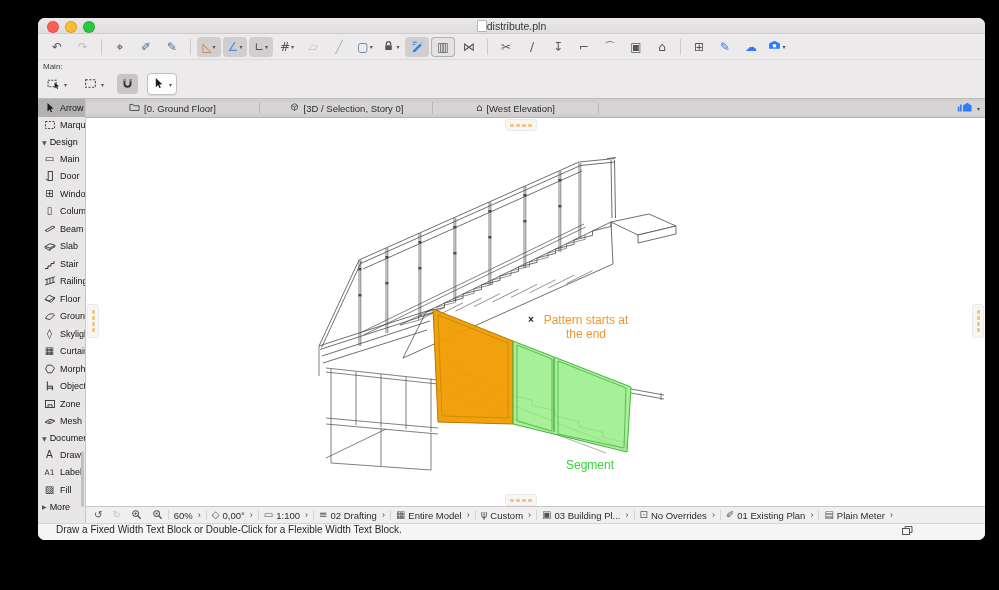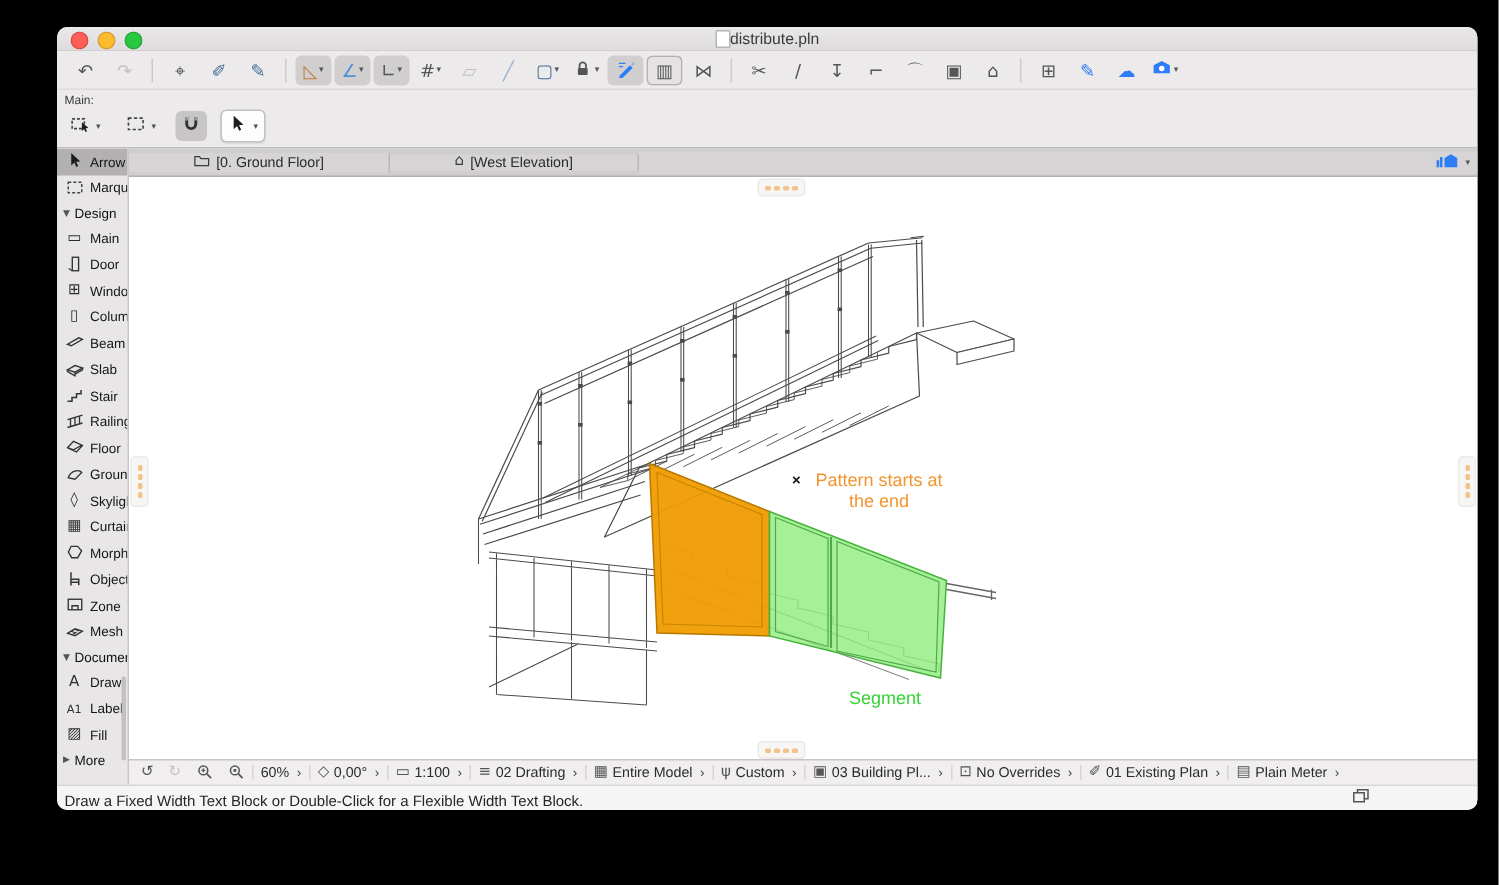--- a/index.html
+++ b/index.html
@@ -60,21 +60,21 @@
   .grip.v .dash{width:3px;height:4px}
   
   .quickbar{height:16px;background:#f0eeef;border-top:1px solid #c7c5c6;display:flex;align-items:center;font-size:9.5px;color:#2c2c2c;padding:0 3px;flex:0 0 auto;overflow:hidden}
   .qitem{display:flex;align-items:center;gap:3px;padding:0 5px;height:100%;white-space:nowrap}
   .qicon{font-family:"DejaVu Sans",sans-serif;font-size:10px;color:#555;line-height:1}
   .qicon.dis{color:#c5c3c4}
   .qicon svg{width:11px;height:11px;vertical-align:-1px}
   .qchev{font-size:9px;color:#444;margin-left:2px}
   .qsep{width:1px;height:10px;background:#d6d4d5}
   
-  .hintbar{height:16px;background:#f6f5f5;border-top:1px solid #d6d4d5;display:flex;align-items:flex-end;padding:0 5px;font-size:10px;color:#262626;flex:0 0 auto;position:relative}
+  .hintbar{height:16px;background:#f6f5f5;border-top:1px solid #d6d4d5;display:flex;align-items:flex-start;padding:0 18px;font-size:10px;color:#262626;flex:0 0 auto;position:relative}
   .hinticon{position:absolute;right:72px;top:1px}
   .hinticon svg{width:12px;height:12px}
 </style>
 </head>
 <body>
 
 <div class="window">
 
   <div class="titlebar">
     <div class="lights" id="lights">
@@ -357,20 +357,26 @@
       </div>
 
     <div class="rightcol">
 
       <div class="tabbar" id="tabbar">
           <div class="tab" style="width: 173px;">
             <span><svg viewBox="0 0 12 10">
                 <path d="M1 2.2h3.4l1 1.4H11v5.2H1z" fill="none" stroke="#3a3a3a" stroke-width="0.9"></path>
               </svg></span>
             <span>[0. Ground Floor]</span>
+          </div>
+          <div class="tab" style="width: 172px;">
+            <span><svg viewBox="0 0 12 12">
+                <path d="M2.5 4L6 2l3.5 2v4L6 10 2.5 8zM2.5 4L6 6l3.5-2M6 6v4" fill="none" stroke="#3a3a3a" stroke-width="0.9"></path>
+              </svg></span>
+            <span>[3D / Selection, Story 0]</span>
           </div>
           <div class="tab" style="width: 165px;">
             <span class="hglyph">⌂</span>
             <span>[West Elevation]</span>
           </div>
           <div class="tabfill">
             <span><svg viewBox="0 0 17 12">
                 <path d="M6 10.5V4.4l4.2-2.6 4.3 2.6v6.1z" fill="#2e7cf6"></path>
                 <path d="M1.6 10.5V5.8M3.8 10.5V3.6" stroke="#2e7cf6" stroke-width="1.7"></path>
               </svg></span>

